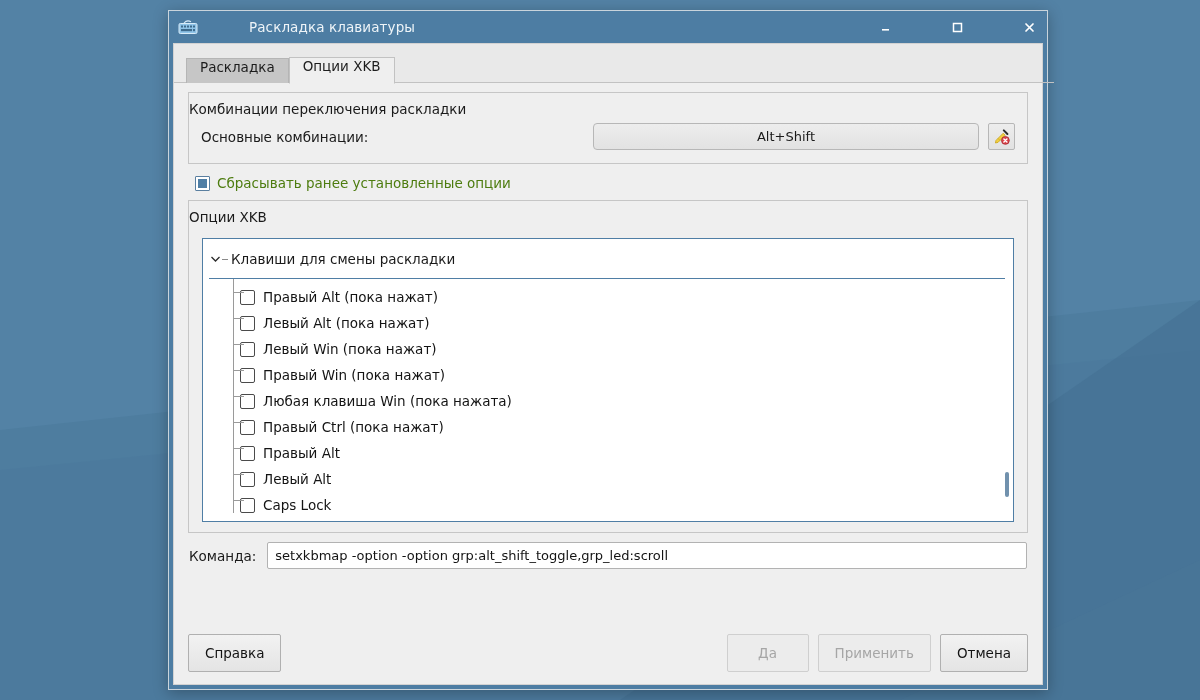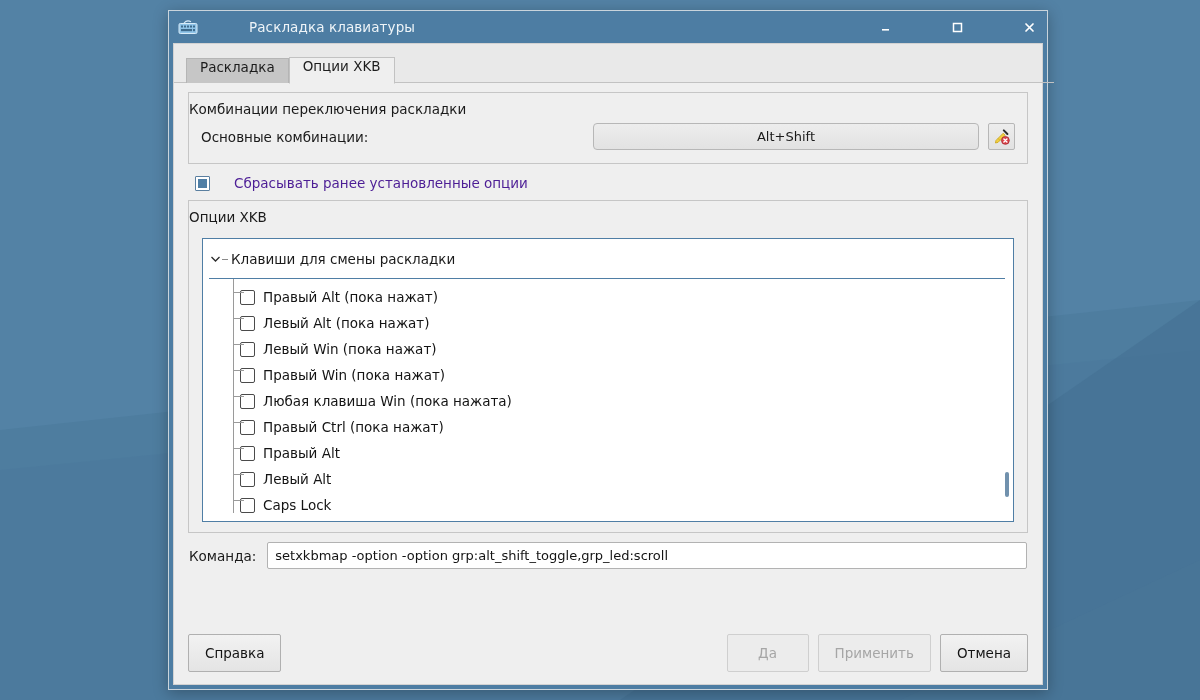--- a/index.html
+++ b/index.html
@@ -83,21 +83,21 @@
 
   
   #reset-row { display: flex; align-items: center; margin: 11px 0 9px 7px; }
   .cbox {
     width: 15px; height: 15px; border: 1px solid #5a7fa0; background: #ffffff;
     flex: 0 0 auto; position: relative; border-radius: 1px;
   }
   .cbox.checked::after {
     content: ""; position: absolute; inset: 2px; background: #4f7ea5;
   }
-  #reset-label { font-size: 13.5px; color: #4c1d95; margin-left: 24px; }
+  #reset-label { font-size: 13.5px; color: #4d7c0f; margin-left: 7px; }
 
   
   #xkb-frame { height: 333px; position: relative; }
   #tree {
     position: absolute; left: 13px; right: 13px; top: 37px; bottom: 10px;
     background: #ffffff; border: 1px solid #4f7ea5; overflow: hidden;
   }
   .tree-group { position: relative; height: 40px; display: flex; align-items: center; padding-left: 6px; }
   .tree-group-line { position: absolute; left: 6px; right: 8px; bottom: 0; height: 1px; background: #4f7ea5; }
   .chev { width: 13px; flex: 0 0 auto; display: flex; align-items: center; justify-content: center; cursor: default; }

